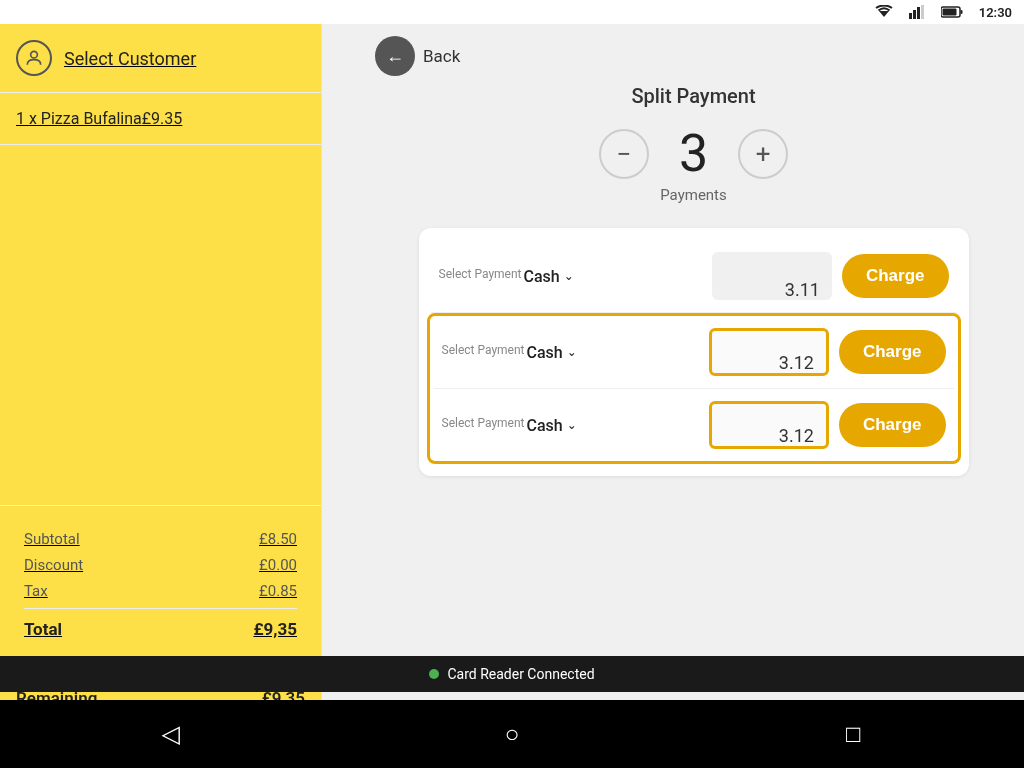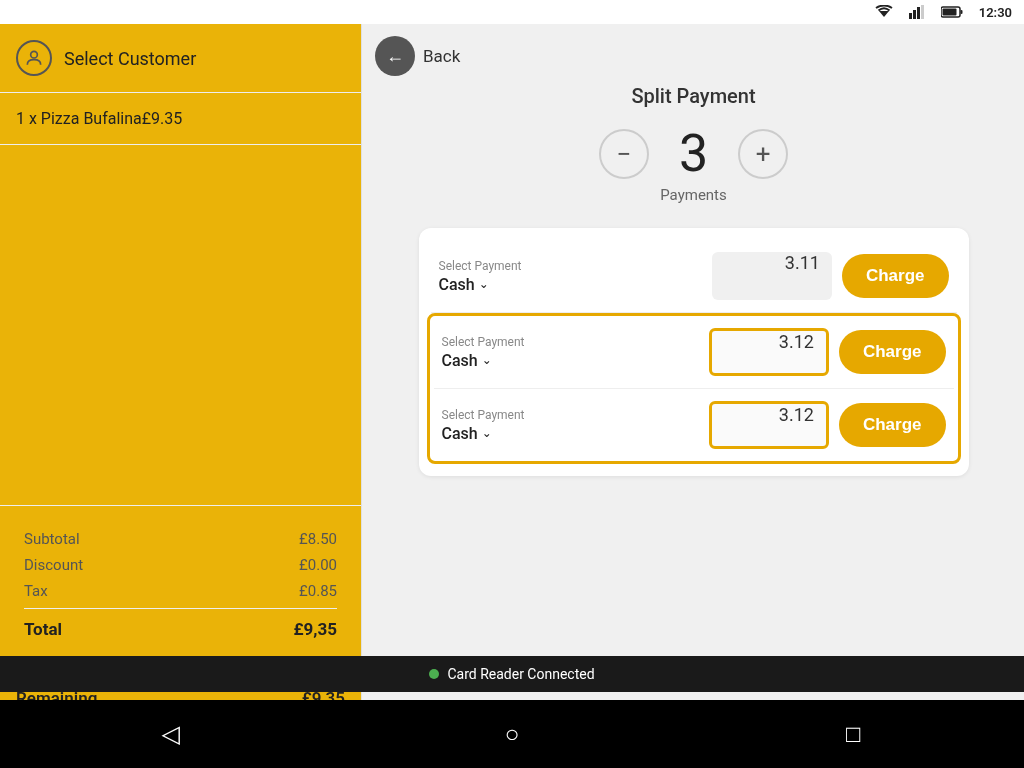--- a/index.html
+++ b/index.html
@@ -33,26 +33,27 @@
       display: flex;
       align-items: center;
       gap: 16px;
     }
 
     
     .left-panel {
       position: absolute;
       top: 24px;
       left: 0;
-      width: 362px;
+      width: 322px;
       height: 700px;
-      background: #eab308;
+      background: #fde047;
       border-right: 1px solid #e0e0e0;
       display: flex;
       flex-direction: column;
+      text-decoration: underline;
     }
 
     .select-customer-row {
       display: flex;
       align-items: center;
       padding: 16px 16px;
       gap: 12px;
       border-bottom: 1px solid #eee;
       cursor: pointer;
     }
@@ -215,21 +216,21 @@
       border-bottom: 1px solid #eee;
     }
 
     .payment-row:last-child {
       border-bottom: none;
     }
 
     .payment-method {
       flex: 1;
       display: flex;
-      flex-direction: column;
+      flex-direction: row;
       gap: 2px;
     }
 
     .payment-method-label {
       font-size: 12px;
       color: #888;
     }
 
     .payment-method-value {
       font-size: 16px;
@@ -240,21 +241,21 @@
       gap: 4px;
       cursor: pointer;
     }
 
     .amount-box {
       width: 120px;
       height: 48px;
       background: #f0f0f0;
       border-radius: 6px;
       display: flex;
-      align-items: flex-start;
+      align-items: flex-end;
       justify-content: flex-end;
       padding-right: 12px;
       font-size: 18px;
       color: #333;
       font-weight: 400;
     }
 
     .amount-box.highlighted {
       border: 3px solid #e6a800;
       background: #fafafa;

